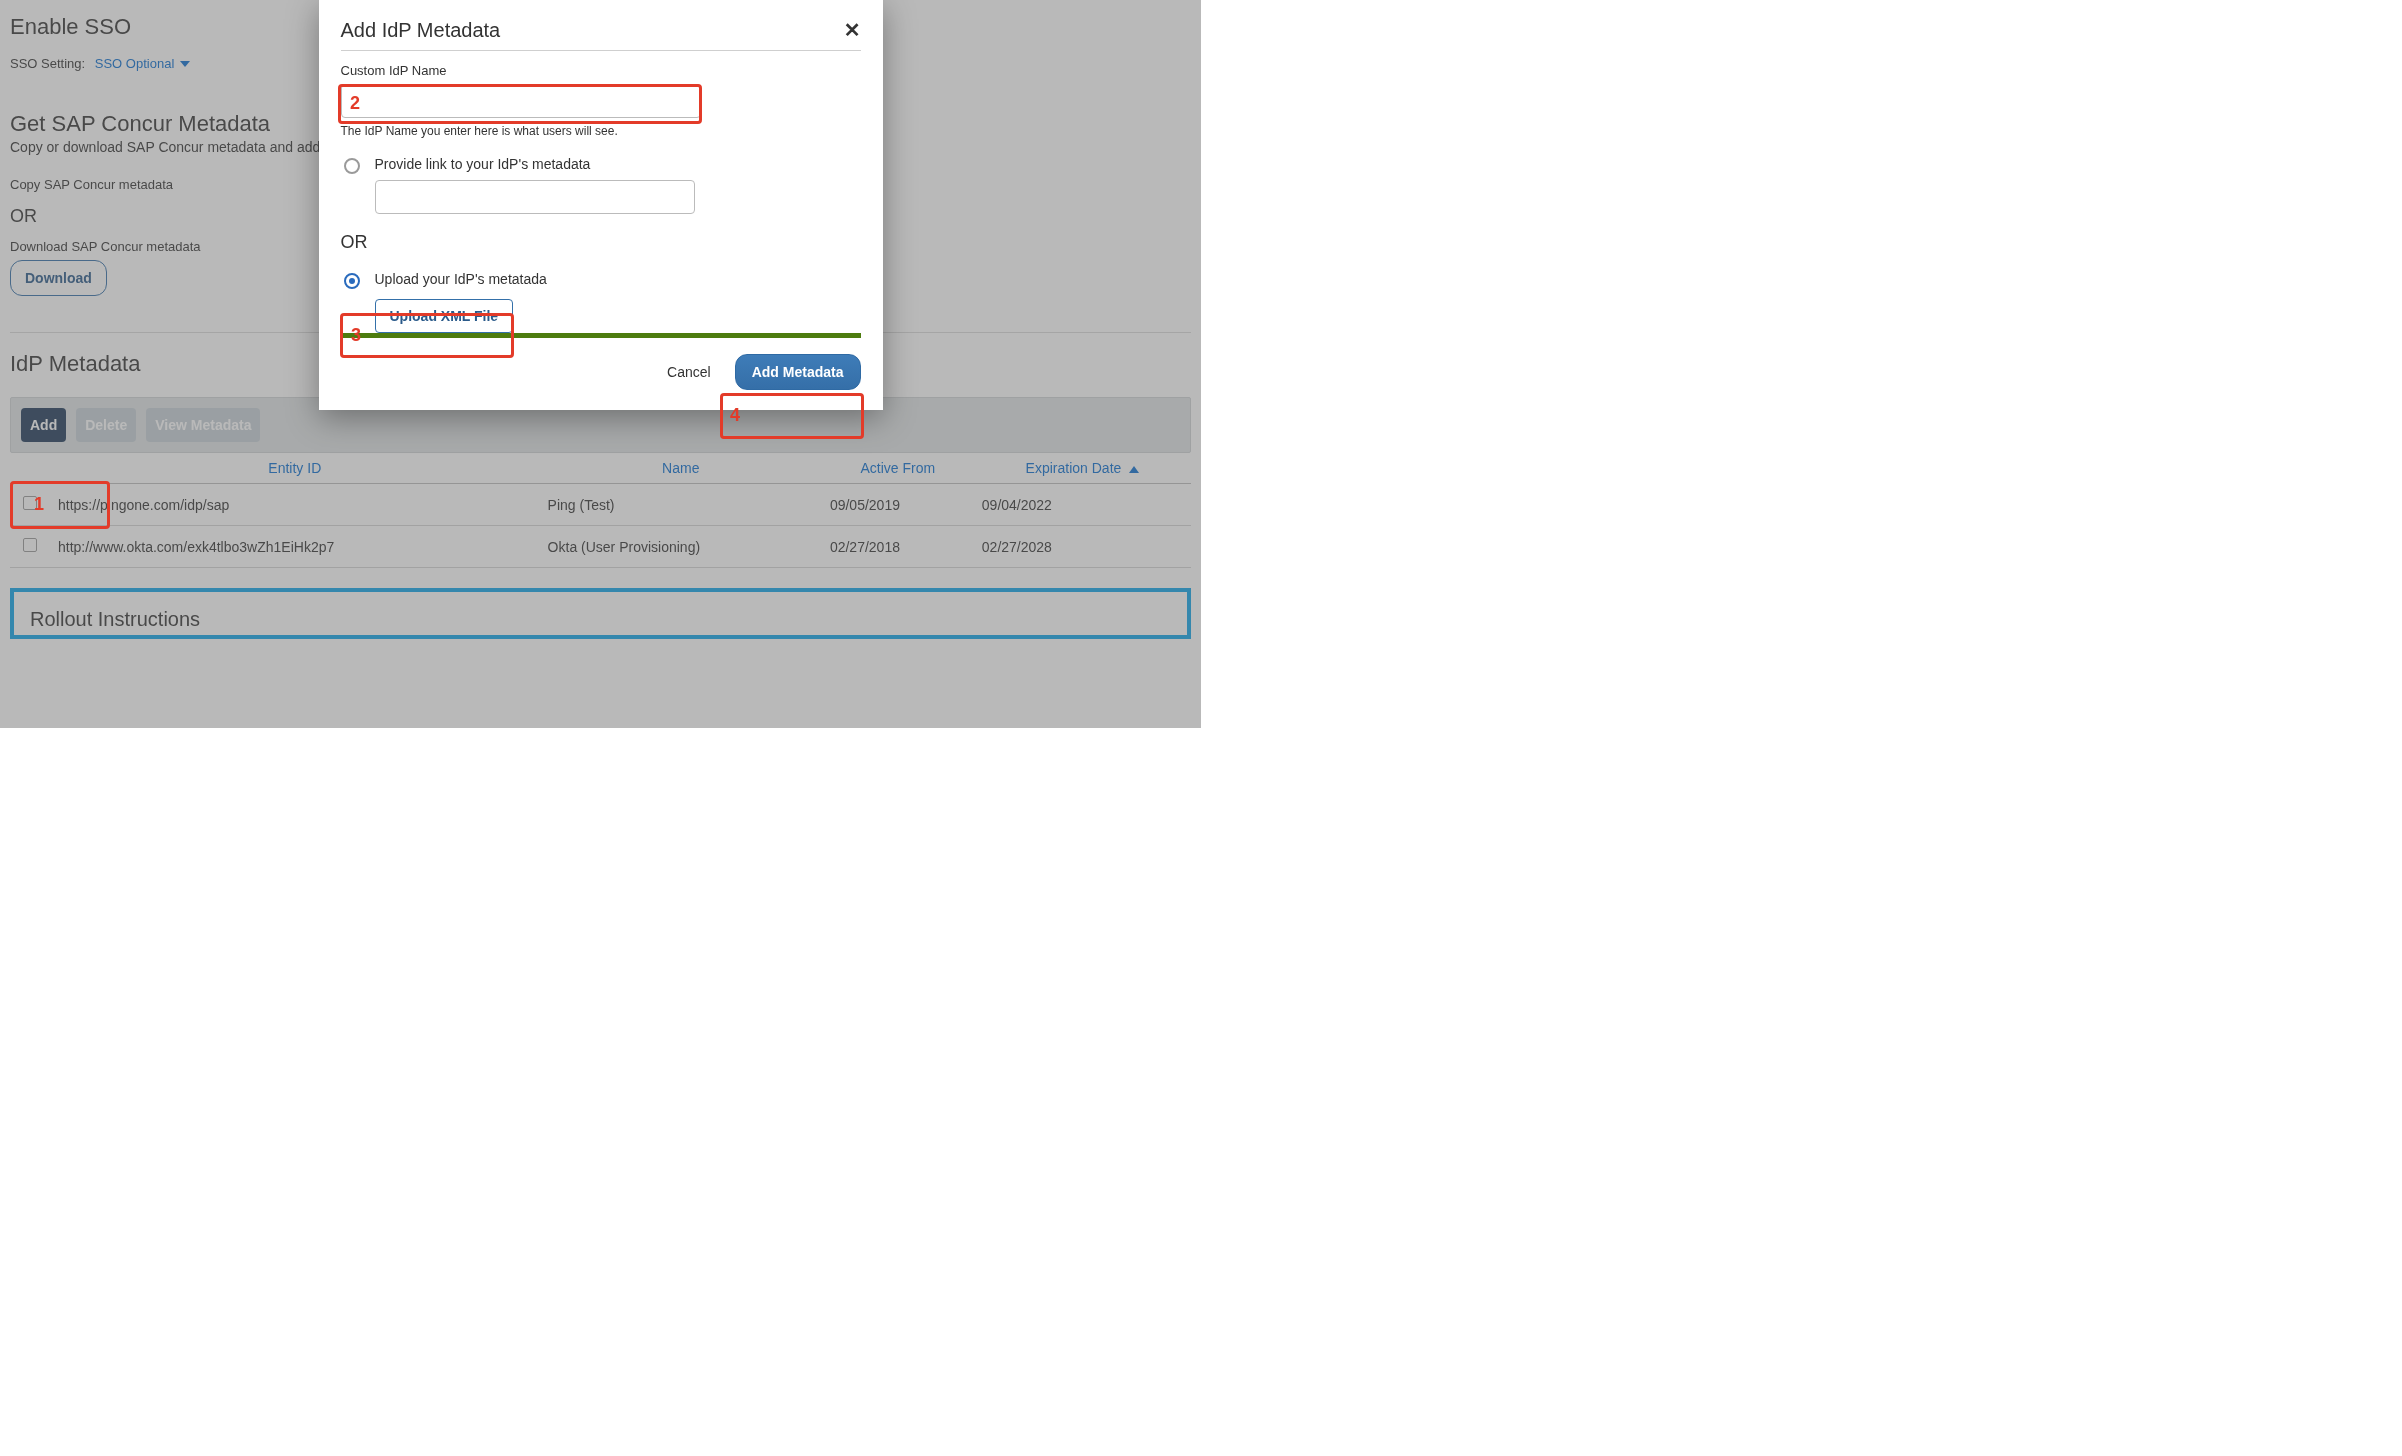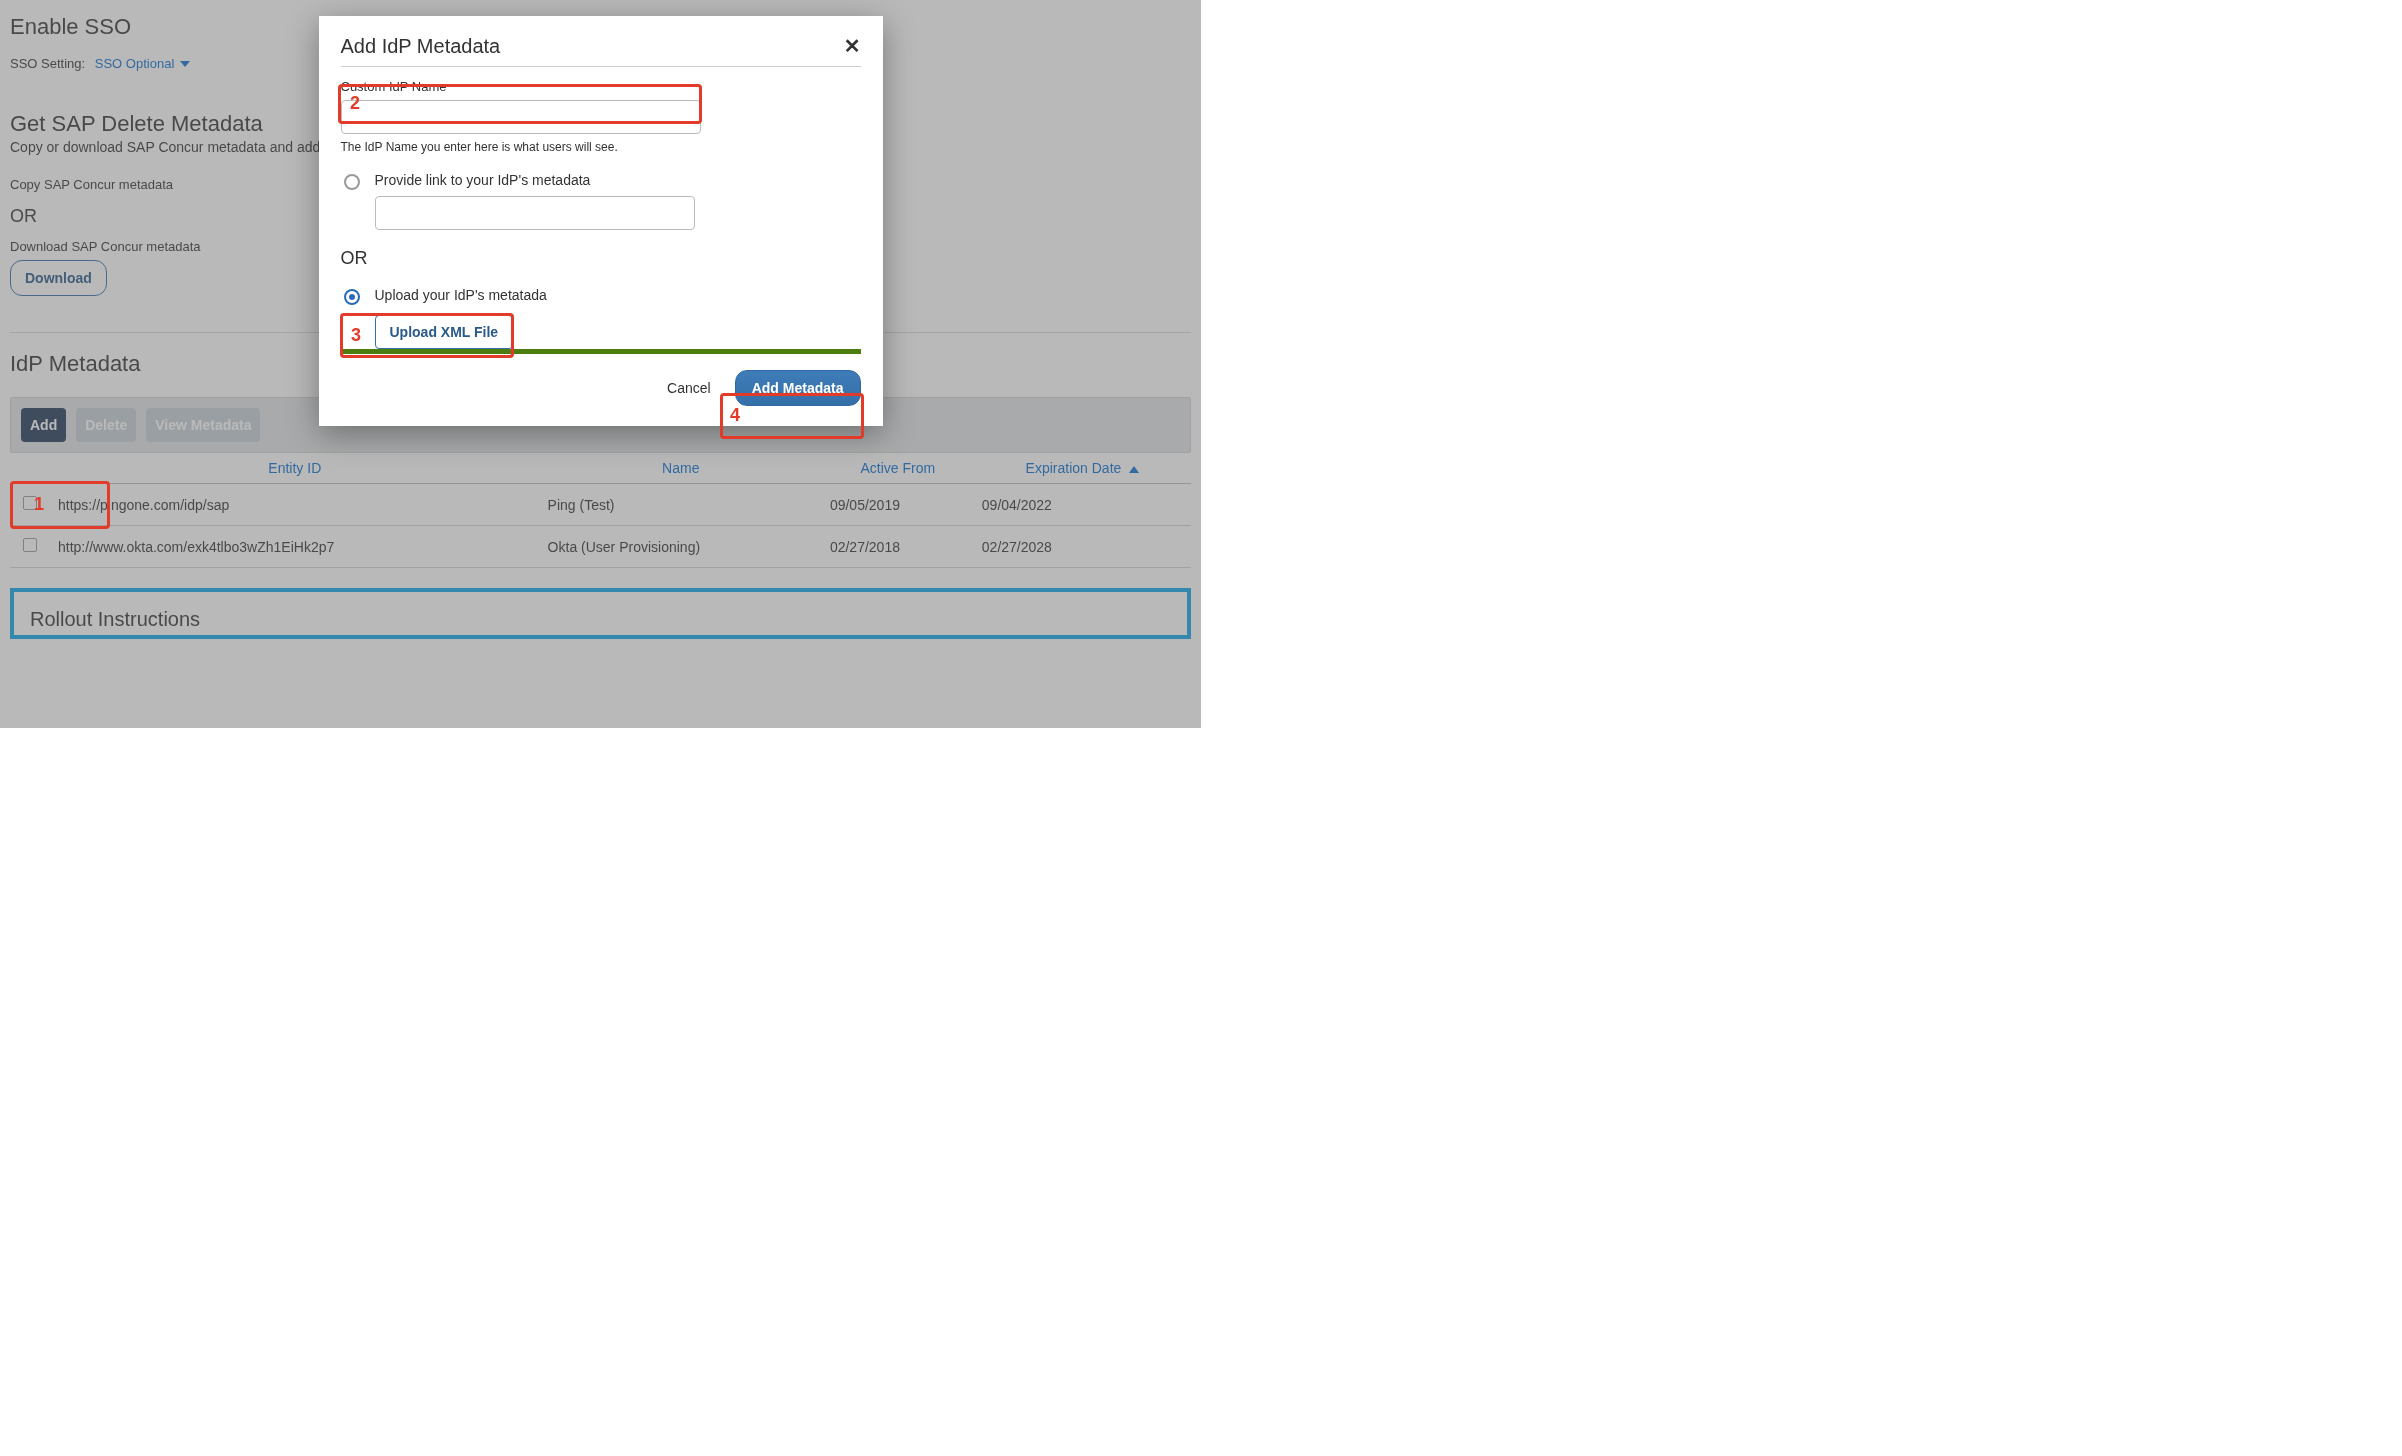--- a/index.html
+++ b/index.html
@@ -167,21 +167,21 @@
     margin-top: 20px;
     padding: 16px 16px 4px;
   }
   .rollout-title { font-size: 20px; color: #333; font-weight: 400; }
 
   
   .overlay {
     position: absolute; inset: 0; background: var(--overlay);
   }
   .modal {
-    position: absolute; top: 16px; left: 50%; transform: translateX(-50%);
+    position: absolute; top: 0; left: 50%; transform: translateX(-50%);
     width: 564px; background: #fff; box-shadow: 0 8px 30px rgba(0,0,0,0.35);
     padding: 18px 22px 20px;
   }
   .modal-header {
     display: flex; justify-content: space-between; align-items: center;
     border-bottom: 1px solid #cfcfcf; padding-bottom: 8px; margin-bottom: 12px;
   }
   .modal-title { font-size: 20px; color: #333; }
   .close-x { font-size: 20px; font-weight: 700; color: #333; cursor: pointer; }
 
@@ -223,21 +223,21 @@
 <div class="page">
   <h1 class="page-title">Enable SSO</h1>
   <div class="row-sso">
     <span>SSO Setting:</span>
     <span class="select-like">
       <span>SSO Optional</span>
       <span class="caret"></span>
     </span>
   </div>
 
-  <h2 class="section-title">Get SAP Delete Metadata</h2>
+  <h2 class="section-title">Get SAP Concur Metadata</h2>
   <div class="section-desc">Copy or download SAP Concur metadata and add</div>
 
   <div class="field-label">Copy SAP Concur metadata</div>
 
   <div class="or-text">OR</div>
 
   <div class="field-label">Download SAP Concur metadata</div>
   <div>
     <span class="dl-btn">Download</span>
   </div>

